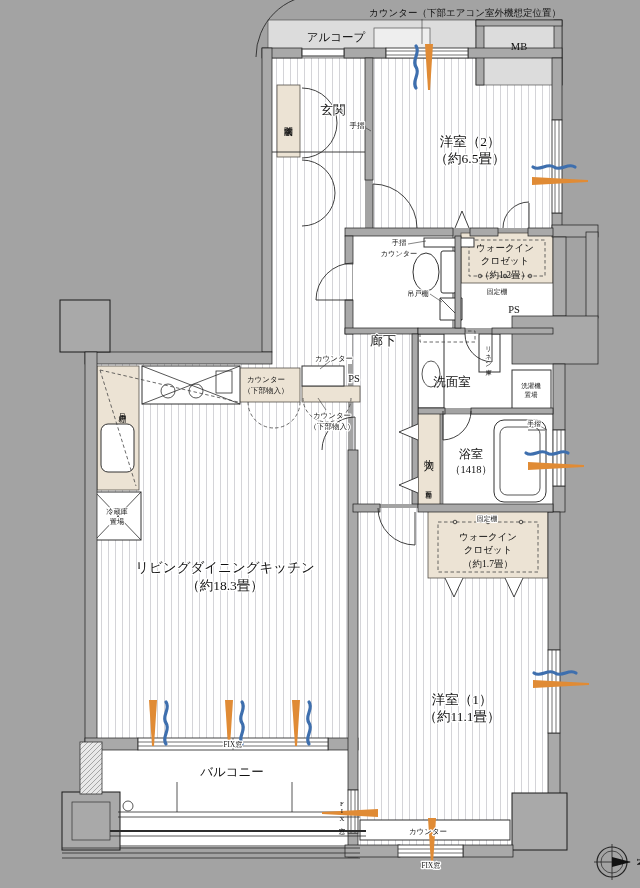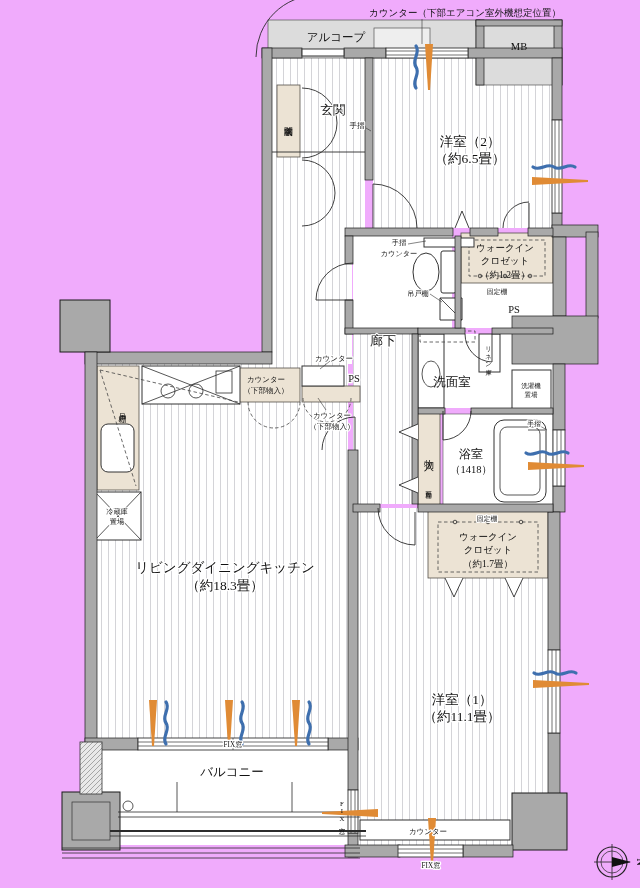--- a/index.html
+++ b/index.html
@@ -1,20 +1,20 @@
 <!DOCTYPE html>
 <html style="--wall: #a9a9a9; --closet: #ece3d4; --alcove: #dcdcdc; --orange: #e08b35; --blue: #3e6fae; --hatch: #cfcfd4;"><head>
 <meta charset="utf-8">
 <style>
   :root{
     --wall:#a9a9a9; --closet:#ece3d4; --alcove:#dcdcdc;
     --orange:#e08b35; --blue:#3e6fae; --hatch:#cfcfd4;
   }
   html,body{margin:0;padding:0;background:#fff;}
-  #stage{position:relative;width:640px;height:888px;background:#f0abfc;overflow:hidden;
+  #stage{position:relative;width:640px;height:888px;background:#a3a3a3;overflow:hidden;
          font-family:"Liberation Serif","DejaVu Serif",serif;}
   svg{position:absolute;left:0;top:0;}
   .w{fill:var(--wall);stroke:#1a1a1a;stroke-width:.7;}
   .blk{fill:var(--wall);stroke:#1a1a1a;stroke-width:1;}
   .beige{fill:var(--closet);stroke:#55504a;stroke-width:.8;}
   .roomf{fill:url(#pv);}
   .whitef{fill:#fff;}
   .thin{stroke:#2b2b2b;stroke-width:.8;fill:none;}
   .door{stroke:#2b2b2b;stroke-width:.9;fill:none;}
   .dash{stroke:#444;stroke-width:.8;fill:none;stroke-dasharray:3.5,2.5;}

